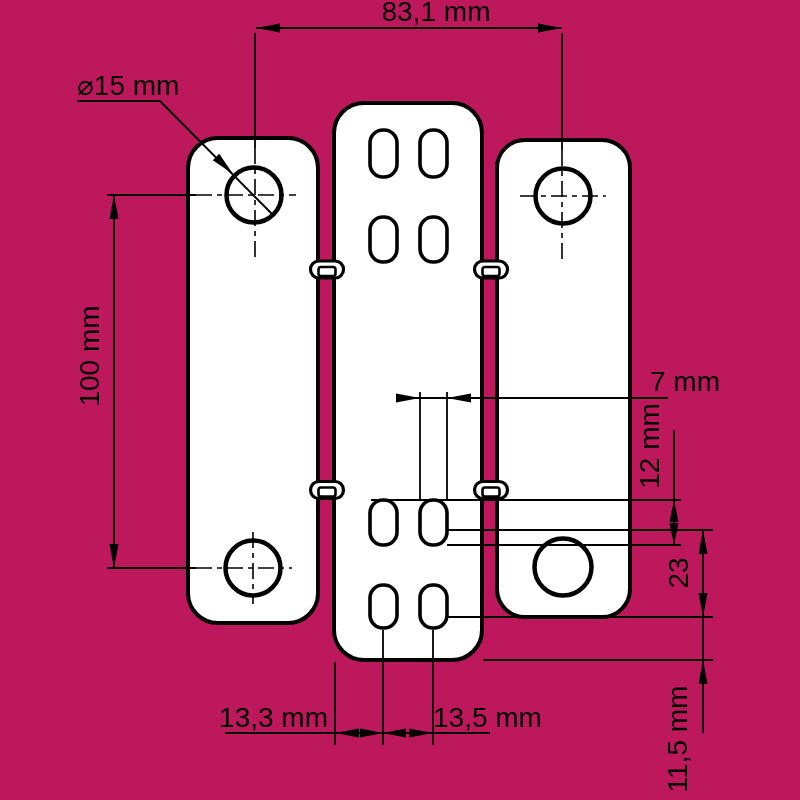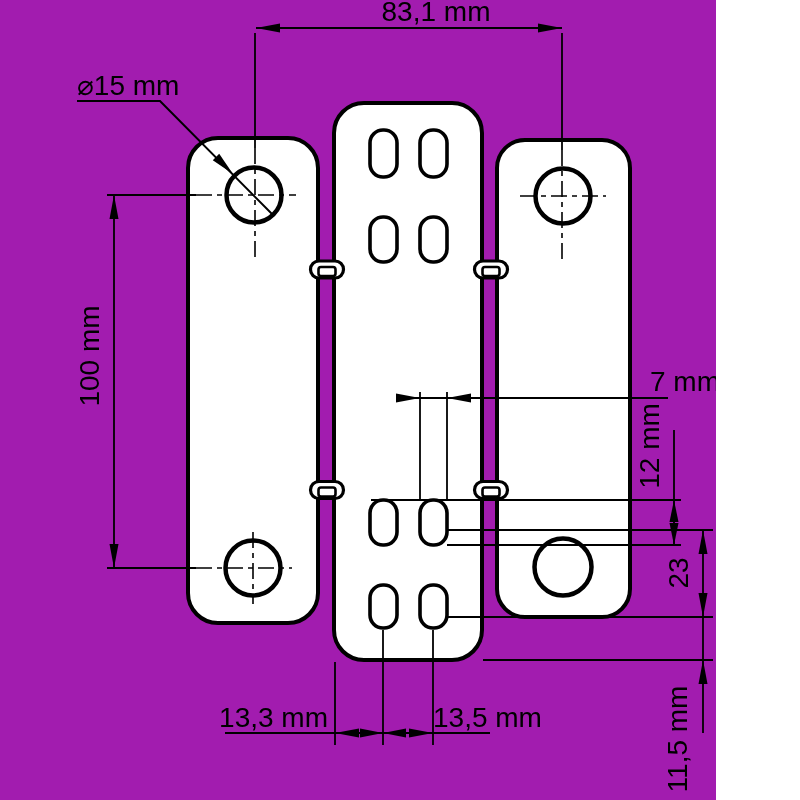--- a/index.html
+++ b/index.html
@@ -1,16 +1,16 @@
 <!DOCTYPE html>
 <html><head>
 <meta charset="utf-8">
 <style>
   html,body{margin:0;padding:0;background:#fff;}
-  .stage{width:716px;height:800px;position:relative;background:#a21caf;overflow:hidden;}
+  .stage{width:800px;height:800px;position:relative;background:#be185d;overflow:hidden;}
   svg{display:block;}
   text{font-family:"Liberation Sans","DejaVu Sans",sans-serif;font-size:28px;fill:#000;}
   .plate{fill:#fff;stroke:#000;stroke-width:4;}
   .hole{fill:#fff;stroke:#000;stroke-width:4.5;}
   .slot{fill:#fff;stroke:#000;stroke-width:3.6;}
   .link-outer{fill:#fff;stroke:#000;stroke-width:3.2;}
   .link-inner{fill:#fff;stroke:#000;stroke-width:2.6;}
   .dim{stroke:#000;stroke-width:1.8;fill:none;}
   .cl{stroke:#000;stroke-width:1.6;fill:none;stroke-dasharray:16 5 5 5;}
   .ah{fill:#000;stroke:none;}

